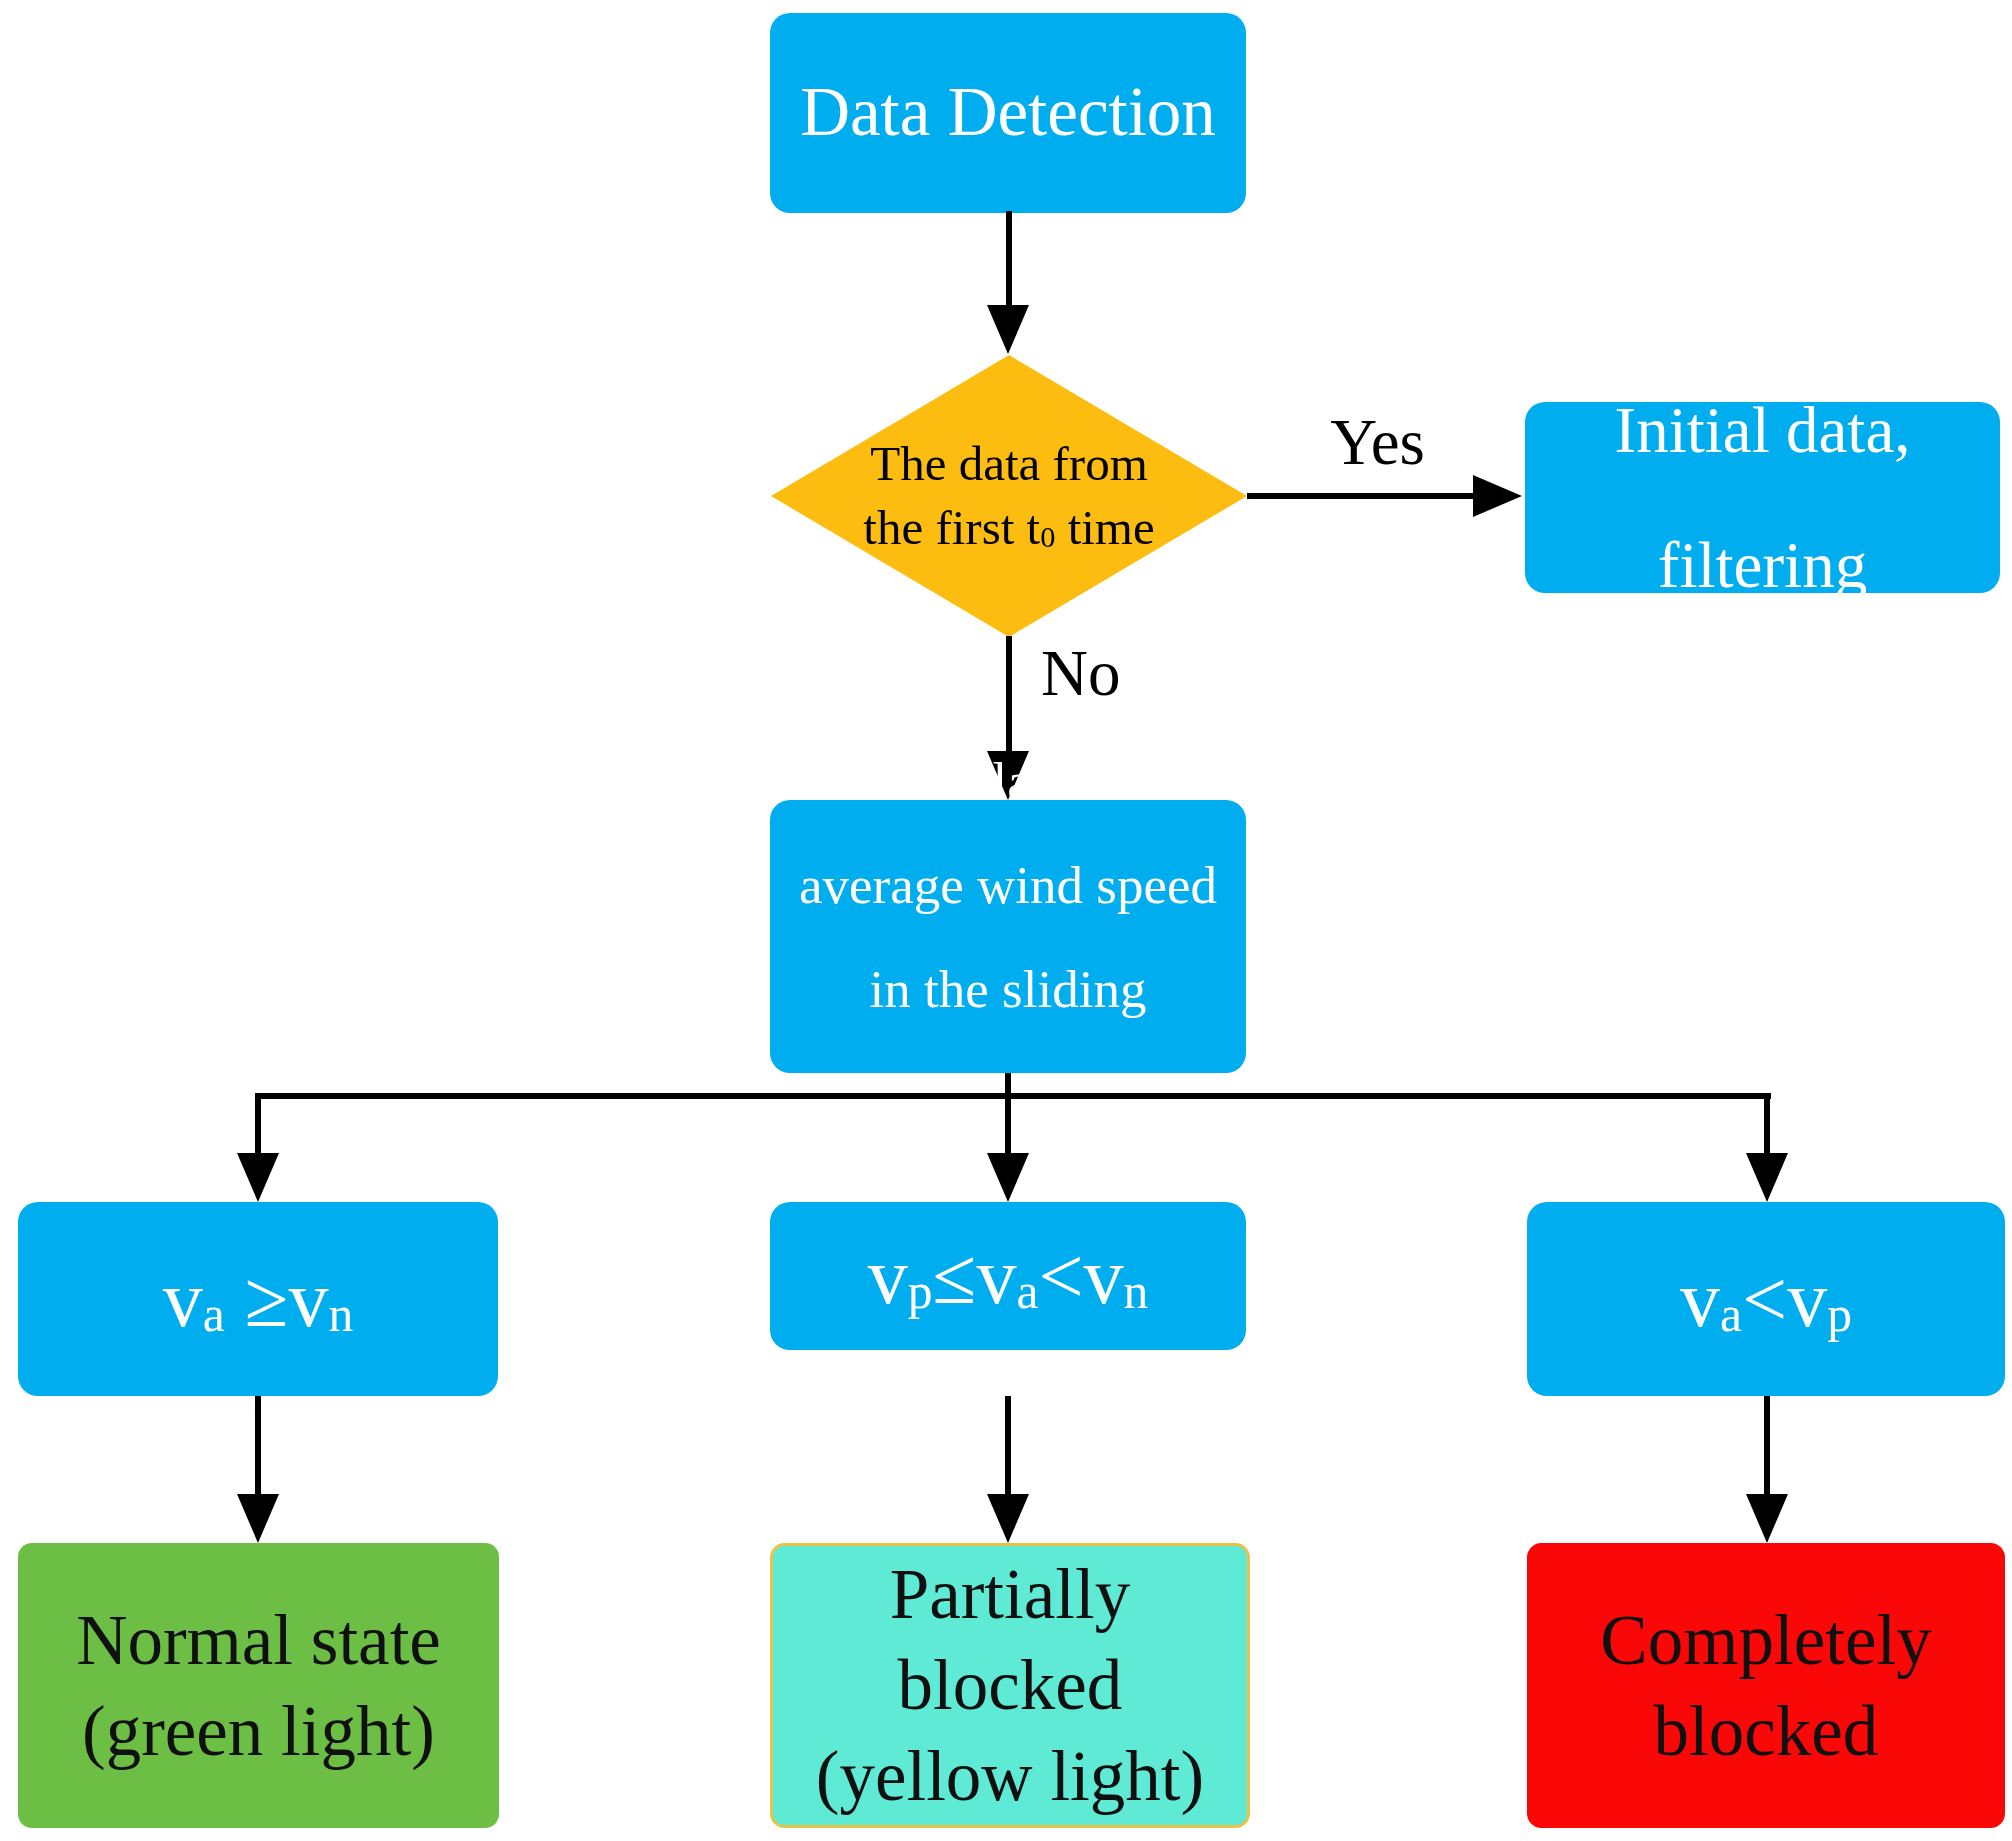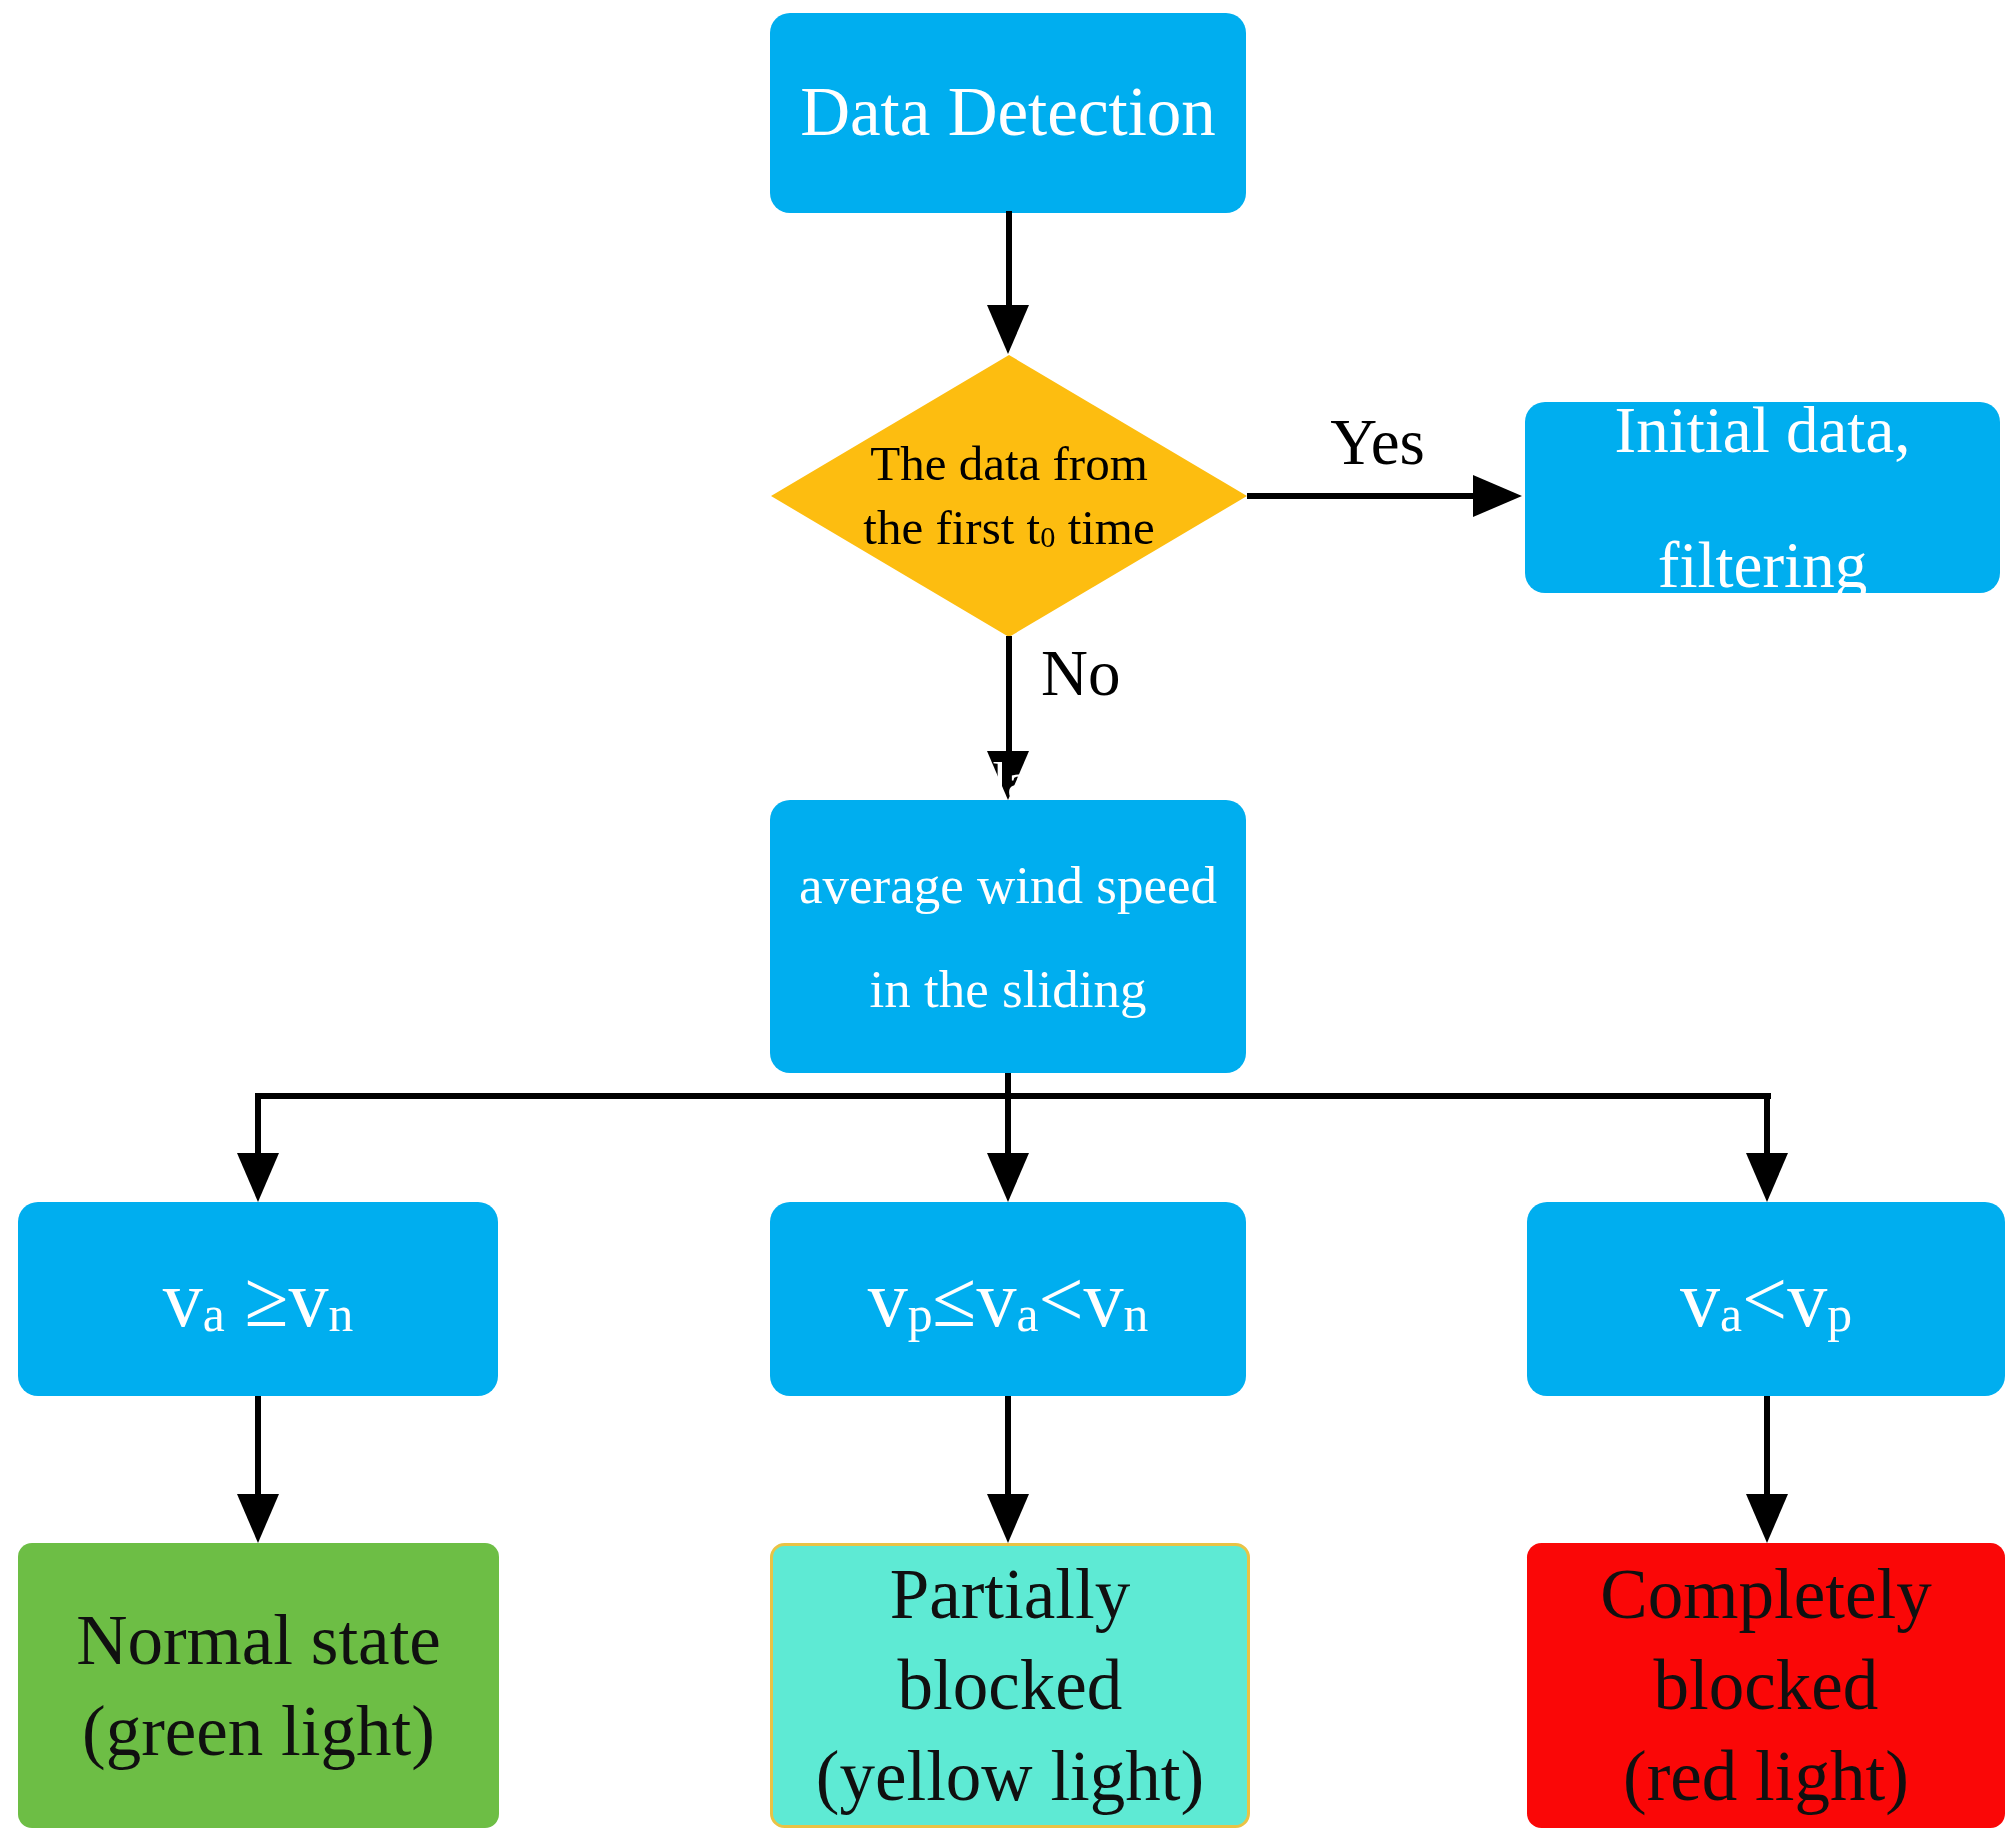--- a/index.html
+++ b/index.html
@@ -123,21 +123,21 @@
 
   <div class="shaft v" style="left:1764px;top:1093px;height:64px;"></div>
   <div class="head down" style="left:1746px;top:1153px;"></div>
 
   <div class="box blue cond-box" style="left: 18px; top: 1202px; width: 480px; height: 194px; background-color: rgb(0, 174, 239);">
     <span>
       <span>v</span><sub class="sb">a</sub><span> ≥</span><span>v</span><sub class="sb">n</sub>
     </span>
   </div>
 
-  <div class="box blue cond-box" style="left: 770px; top: 1202px; width: 476px; height: 194px; background-color: rgb(0, 174, 239);">
+  <div class="box blue cond-box" style="left: 770px; top: 1202px; width: 476px; height: 148px; background-color: rgb(0, 174, 239);">
     <span>
       <span>v</span><sub class="sb">p</sub><span>≤</span><span>v</span><sub class="sb">a</sub><span>&lt;</span><span>v</span><sub class="sb">n</sub>
     </span>
   </div>
 
   <div class="box blue cond-box" style="left: 1527px; top: 1202px; width: 478px; height: 194px; background-color: rgb(0, 174, 239);">
     <span>
       <span>v</span><sub class="sb">a</sub><span>&lt;</span><span>v</span><sub class="sb">p</sub>
     </span>
   </div>
@@ -158,17 +158,16 @@
 
   <div class="result yellow-border" style="left: 770px; top: 1543px; width: 480px; height: 285px; background-color: #5eead4; align-items: center;">
     <div>Partially</div>
     <div>blocked</div>
     <div>(yellow light)</div>
   </div>
 
   <div class="result" style="left: 1527px; top: 1543px; width: 478px; height: 285px; background-color: rgb(250, 7, 7);">
     <div>Completely</div>
     <div>blocked</div>
-    <div>(red light)</div>
   </div>
 
 </div>
 
 
 </body></html>

